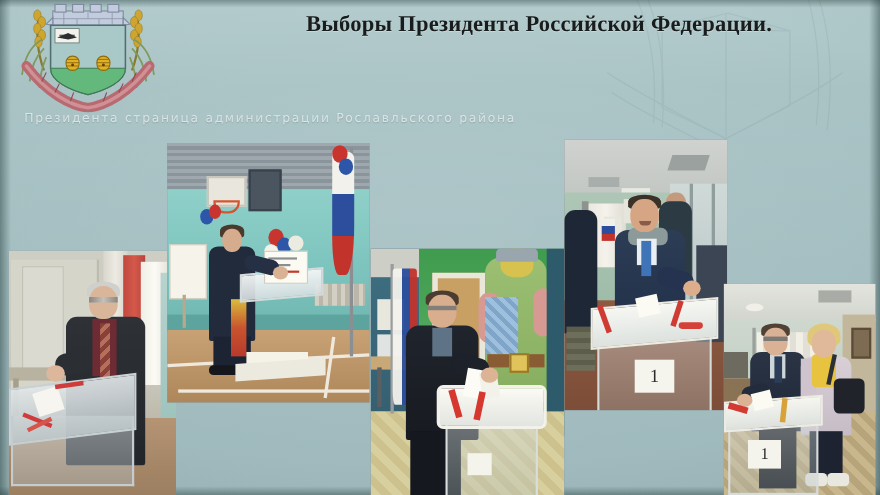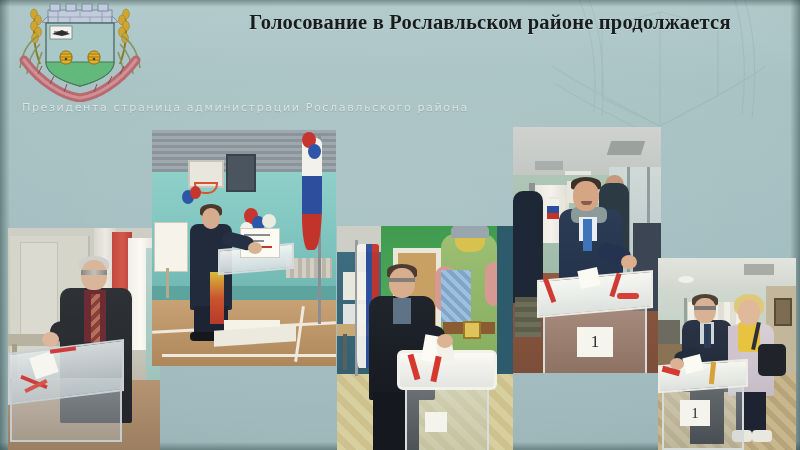--- a/index.html
+++ b/index.html
@@ -464,21 +464,21 @@
               <path d="M76 55 L88 55"></path>
               <path d="M76.5 58 L87.5 58"></path>
           </g>
           <circle cx="82" cy="57" r="1.3" fill="#5b4209"></circle>
         </g>
       </g>
     </svg>
   </div>
 
   <div class="title">
-    <span class="l2">Голосование в Рославльском районе продолжается</span>
+    <span class="l1">Выборы Президента Российской Федерации.</span>
   </div>
 
   <div class="watermark">Президента страница администрации Рославльского района</div>
 
   <div class="photo" id="photo1">
     <div class="scene">
       <div id="p1-wall"></div>
       <div class="ph-el" id="p1-wallpanel"></div>
       <div class="ph-el" id="p1-panel2"></div>
       <div class="ph-el" id="p1-curtain"></div>

